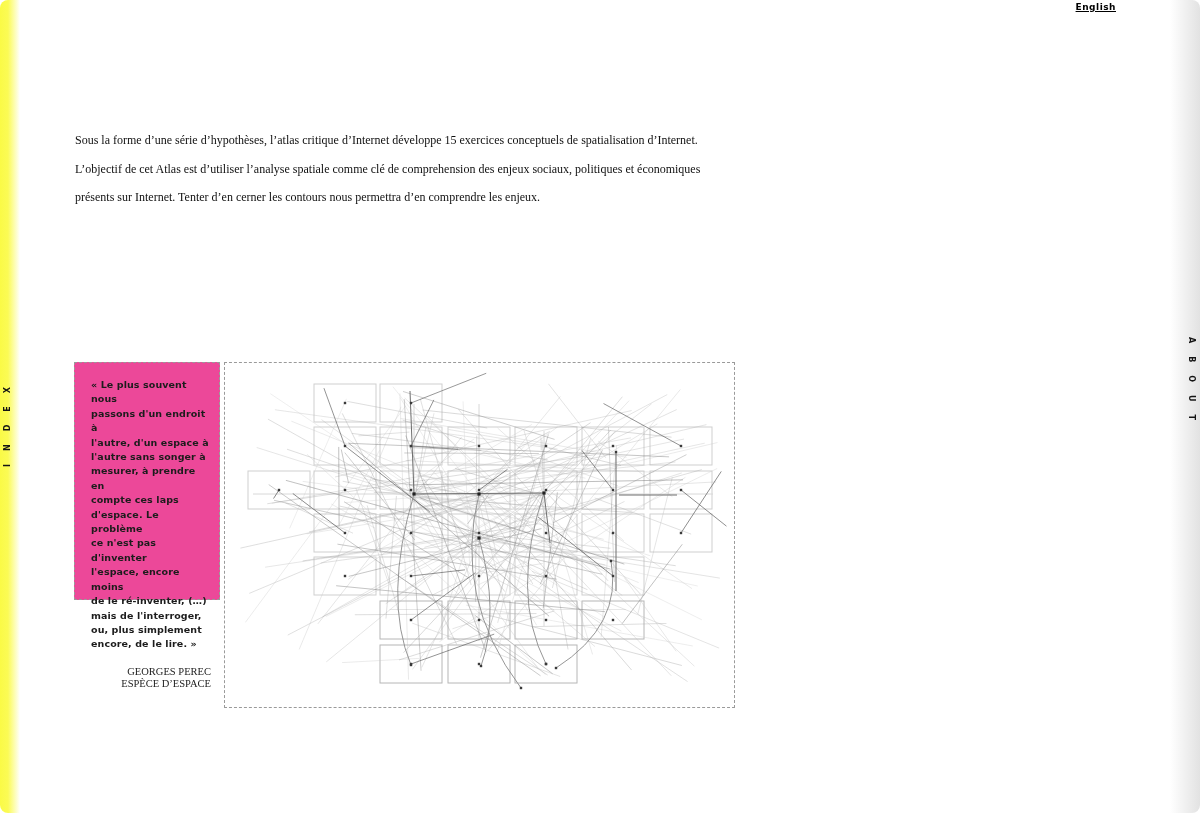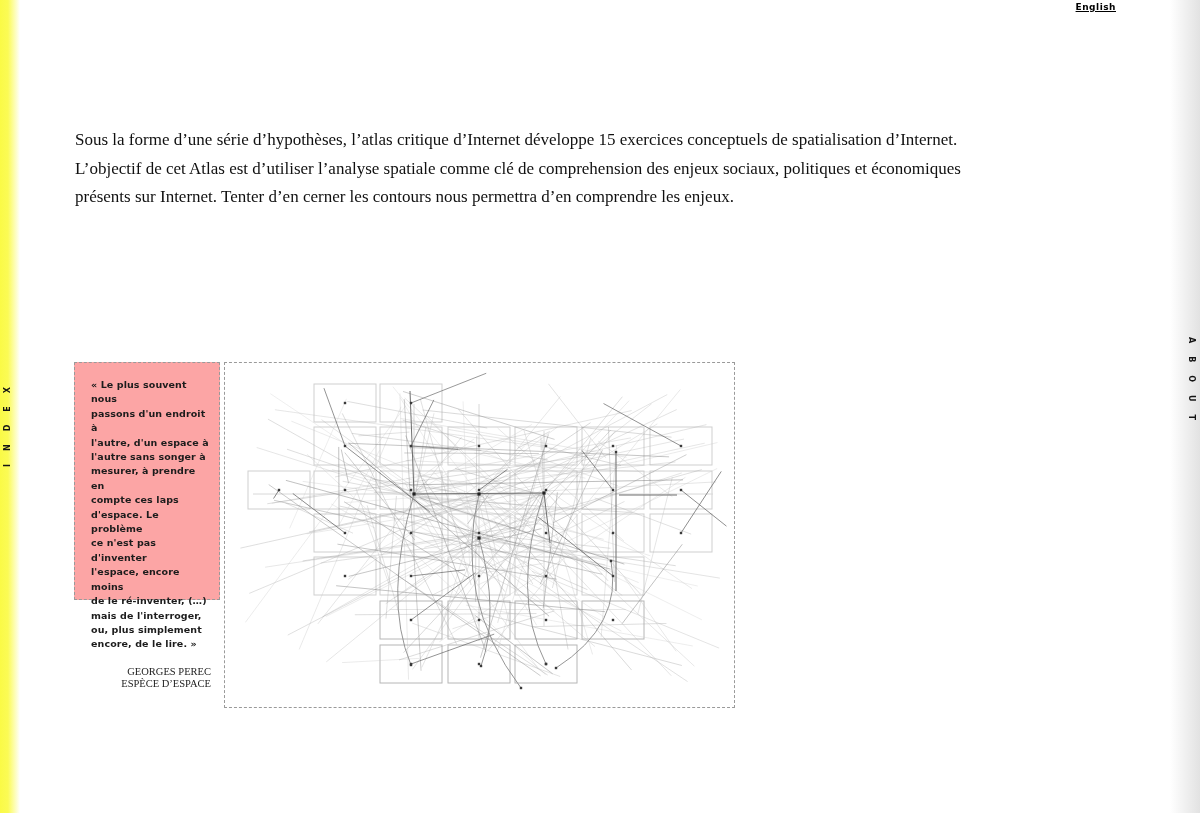--- a/index.html
+++ b/index.html
@@ -1,38 +1,38 @@
 <!DOCTYPE html>
 <html><head>
 <meta charset="utf-8">
 <style>
   html,body{margin:0;padding:0;background:#fff;}
   .page{position:relative;width:1200px;height:813px;background:#fff;overflow:hidden;
-        font-family:"Liberation Serif",serif;color:#101010;}
+        font-family:"Liberation Serif",serif;color:#101010;border-radius:8px;}
   .edge-left{position:absolute;left:0;top:0;width:20px;height:813px;
         background:linear-gradient(90deg,#fafa46 0%,#fbfb55 40%,rgba(255,255,255,0) 100%);}
   .edge-right{position:absolute;right:0;top:0;width:30px;height:813px;
         background:linear-gradient(270deg,#e2e2e2 0%,rgba(255,255,255,0) 100%);}
   .lang{position:absolute;top:2px;right:84px;font:bold 9px "DejaVu Sans",sans-serif;
         letter-spacing:.5px;color:#000;text-decoration:underline;cursor:pointer;}
   h1.title{position:absolute;top:18px;left:0;width:100%;margin:0;text-align:center;
         font-family:"Liberation Serif",serif;font-size:18px;font-weight:normal;
         letter-spacing:11px;word-spacing:22px;white-space:nowrap;}
   .subtitle{position:absolute;top:48px;left:0;width:100%;text-align:center;
         font-size:15px;line-height:18px;letter-spacing:6.5px;word-spacing:13px;white-space:nowrap;}
   .intro{position:absolute;left:75px;top:126px;width:1075px;}
-  .intro p{margin:0;font-size:17px;line-height:28.5px;white-space:pre-line;}
+  .intro p{margin:0;font-size:12px;line-height:28.5px;white-space:pre-line;}
   .intro p.credit{margin-top:8px;}
   .v-label{position:absolute;writing-mode:vertical-rl;text-orientation:mixed;
         font:bold 8px "DejaVu Sans",sans-serif;letter-spacing:13px;color:#141414;
         text-decoration:none;cursor:pointer;}
   .v-label.left{left:3px;top:374px;transform:rotate(180deg);}
   .v-label.right{right:4px;top:337px;}
   .quote{position:absolute;left:74px;top:362px;width:146px;height:238px;box-sizing:border-box;
-        border:1px dashed #9a9a9a;padding:15px 8px 1px 16px;background:#fca5a5;}
+        border:1px dashed #9a9a9a;padding:15px 8px 1px 16px;background:#ec4899;}
   .q-text{font:bold 9.5px "DejaVu Sans",sans-serif;line-height:14.4px;letter-spacing:.1px;
         color:#1c1c1c;white-space:pre-line;}
   .q-attr{margin-top:14px;font-family:"Liberation Serif",serif;font-size:10.5px;
         line-height:12.5px;text-align:right;color:#222;}
   .map{position:absolute;left:224px;top:362px;width:511px;height:346px;box-sizing:border-box;
         border:1px dashed #9a9a9a;background:#fff;cursor:pointer;}
   .map svg{display:block;}
 </style>
 </head>
 <body>

